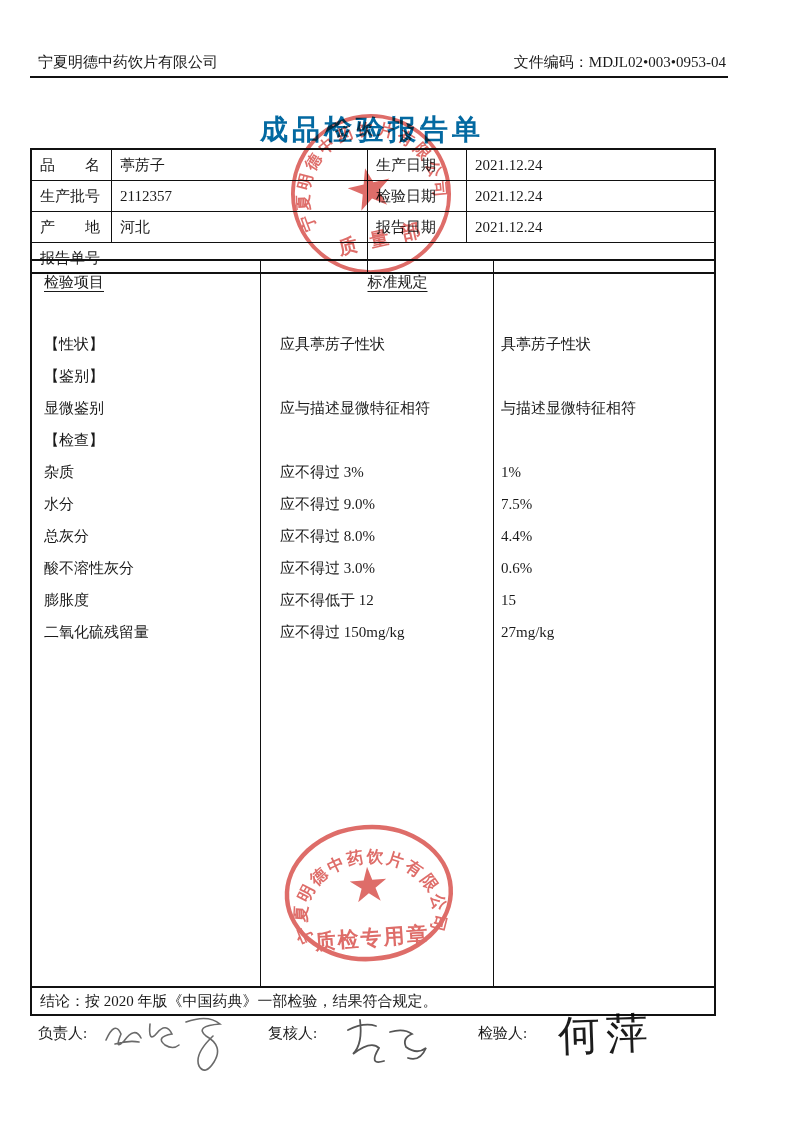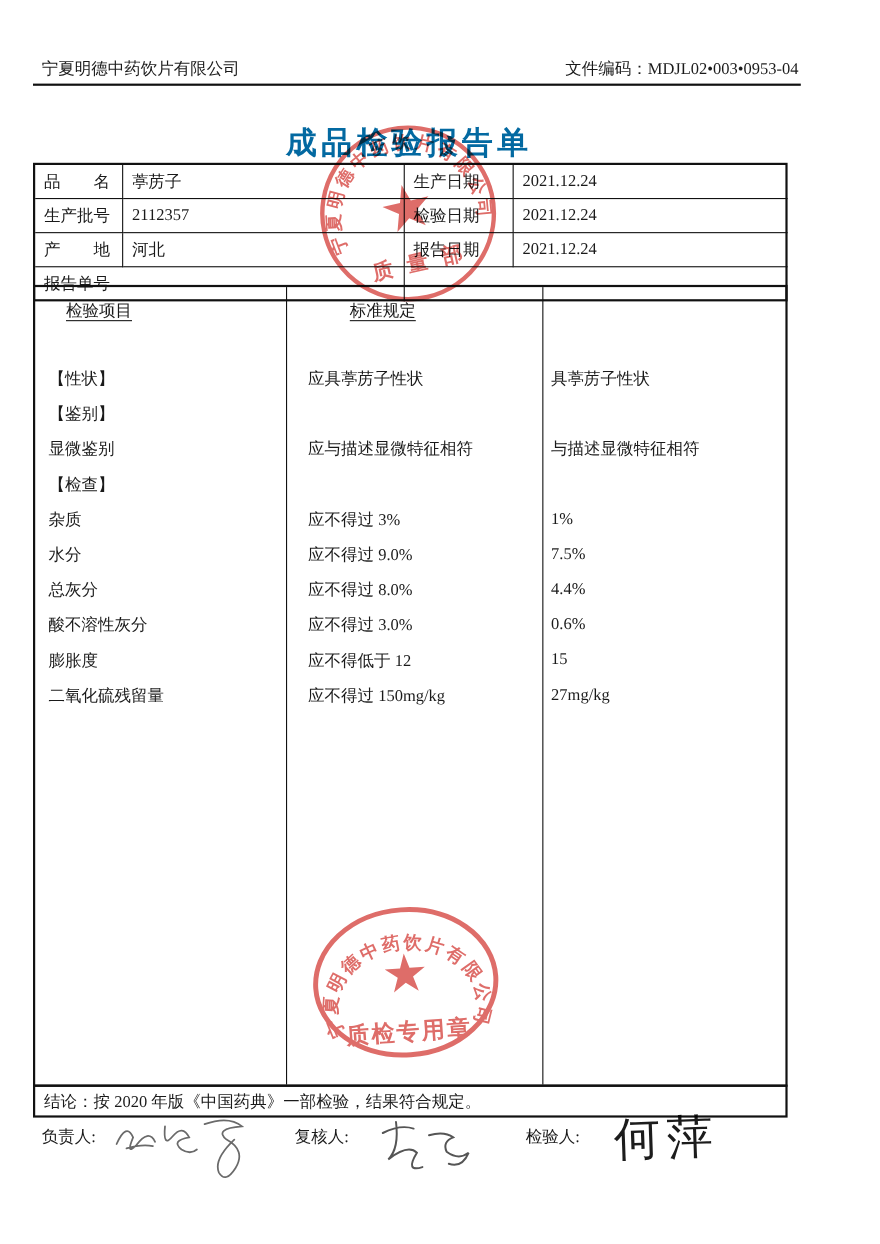--- a/index.html
+++ b/index.html
@@ -40,22 +40,22 @@
 
   
   .main-table {
     position:absolute; left:30px; top:259px; width:686px; height:729px;
     border:2px solid #111; font-size:15px;
   }
   .vline { position:absolute; top:0; width:1px; height:100%; background:#111; }
   .vline.v1 { left:228px; }
   .vline.v2 { left:461px; }
   .mt-header { display:flex; padding-top:12px; }
-  .mt-header .h1 { width:228px; padding-left:12px;margin-left:16px; }
-  .mt-header .h2 { width:233px; text-align:left;padding-left:42px; }
+  .mt-header .h1 { width:228px; padding-left:12px; }
+  .mt-header .h2 { width:233px; text-align:center;padding-left:42px; }
   .mt-header .h3 { flex:1; text-align:center; }
   .mt-header span { text-decoration:underline; text-underline-offset:4px; }
   .mt-rows { margin-top:36px; }
   .trow { display:flex; height:32px; align-items:center; }
   .trow .c1 { width:228px; padding-left:12px; }
   .trow .c2 { width:233px; padding-left:20px; }
   .trow .c3 { flex:1; padding-left:8px; }
 
   
   .conclusion {

